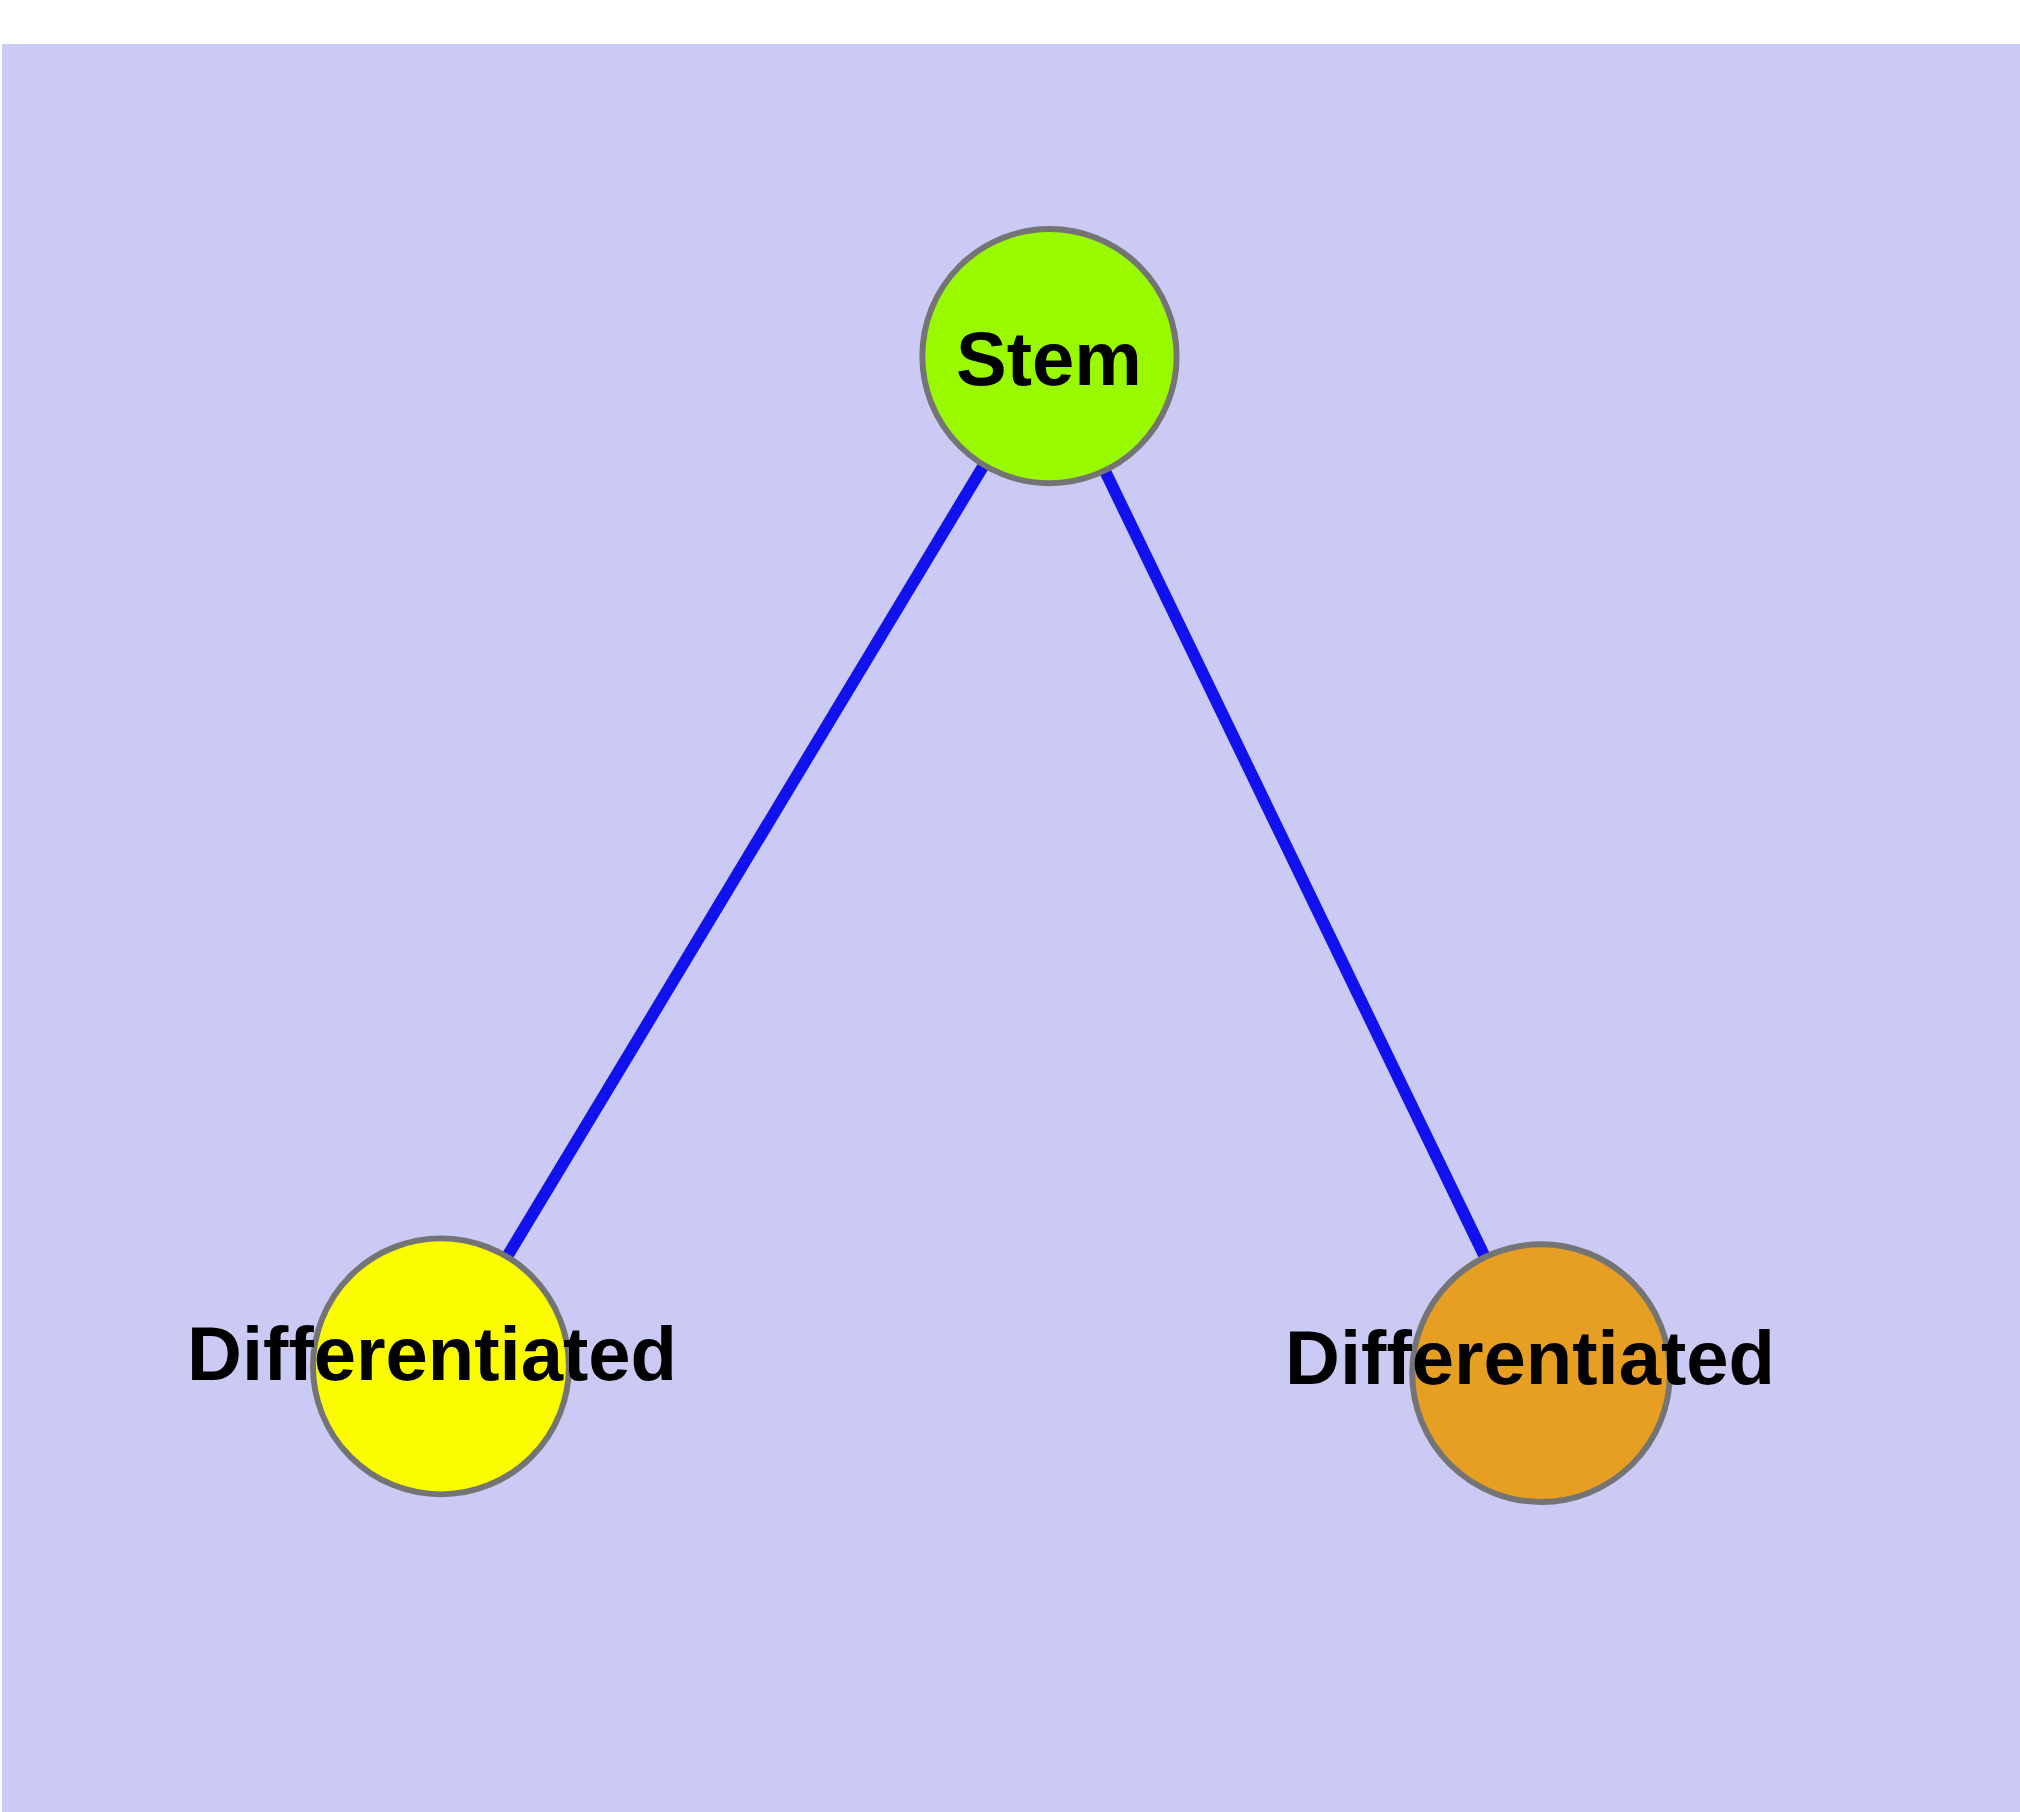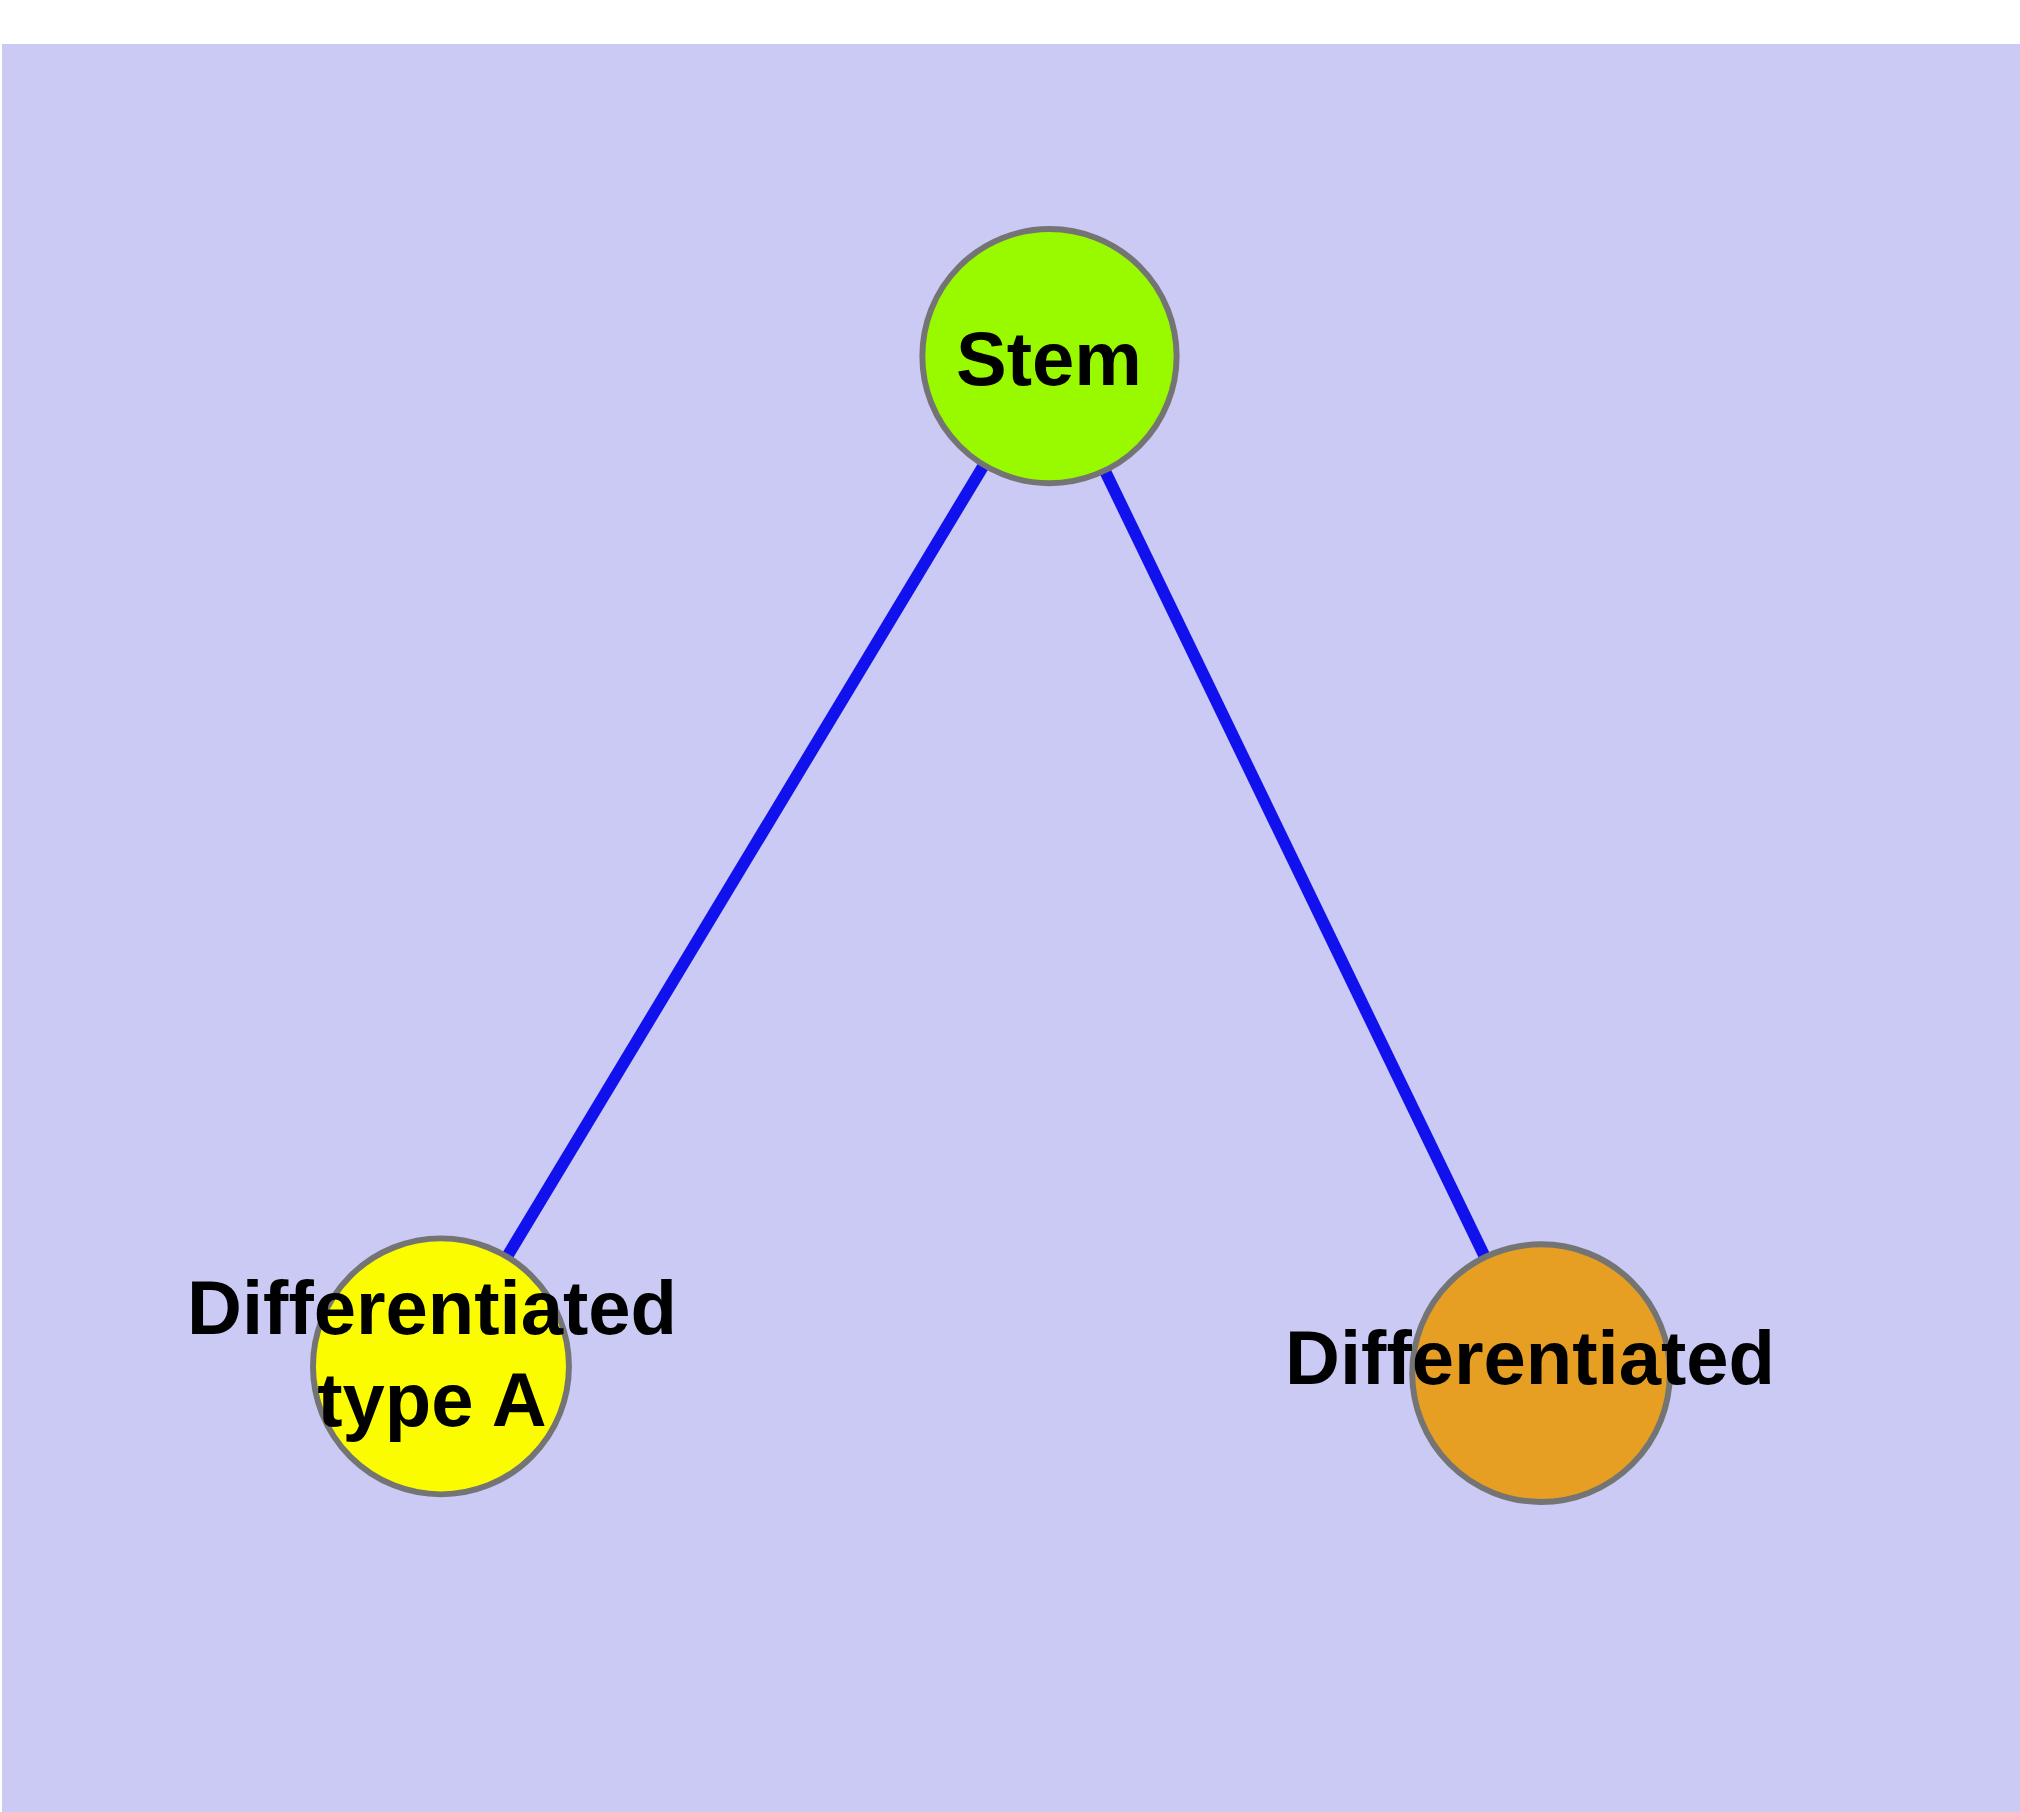--- a/index.html
+++ b/index.html
@@ -63,20 +63,19 @@
 
     <circle class="node-circle" cx="1238" cy="373" r="150" fill="#99fa00"></circle>
     <circle class="node-circle" cx="520" cy="1565" r="151" fill="#fcfc00"></circle>
     <circle class="node-circle" cx="1818" cy="1573" r="152" fill="#e69f22"></circle>
   </svg>
 
   <div class="node-label" style="left: 1049px; top: 319px;">Stem</div>
 
   <div class="node-label" style="left: 432px; top: 1314px;">
     <div>Differentiated</div>
-    <div>type A</div>
   </div>
 
   <div class="node-label" style="left: 1530px; top: 1318px;">
     <div>Differentiated</div>
   </div>
 </div>
 
 
 </body></html>

